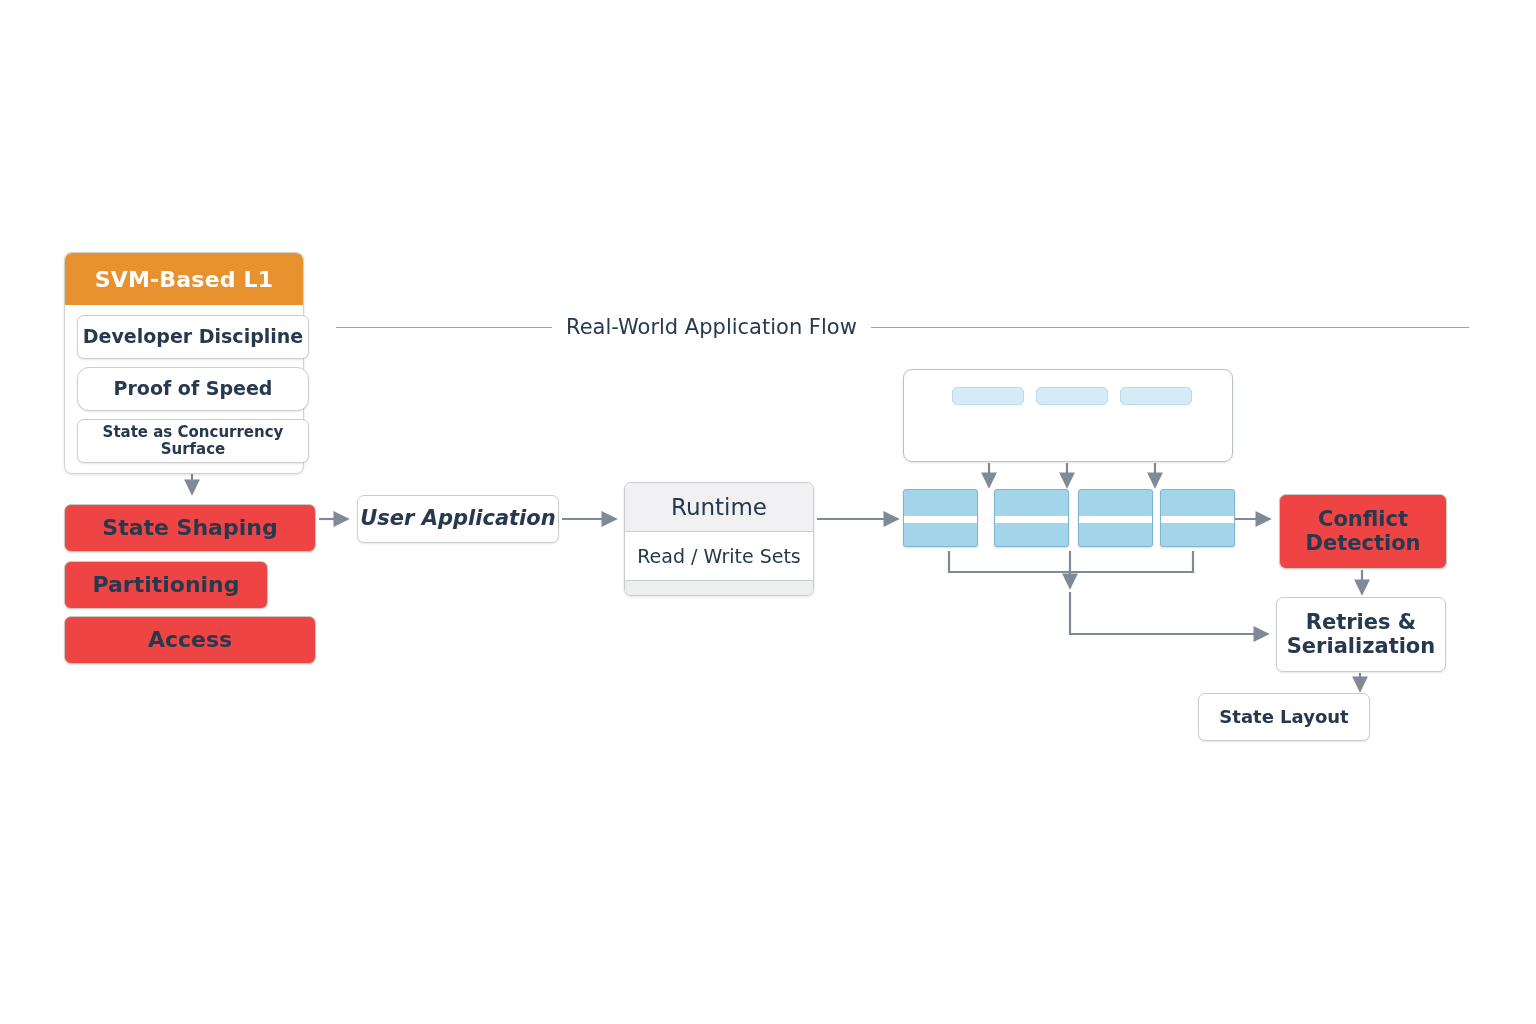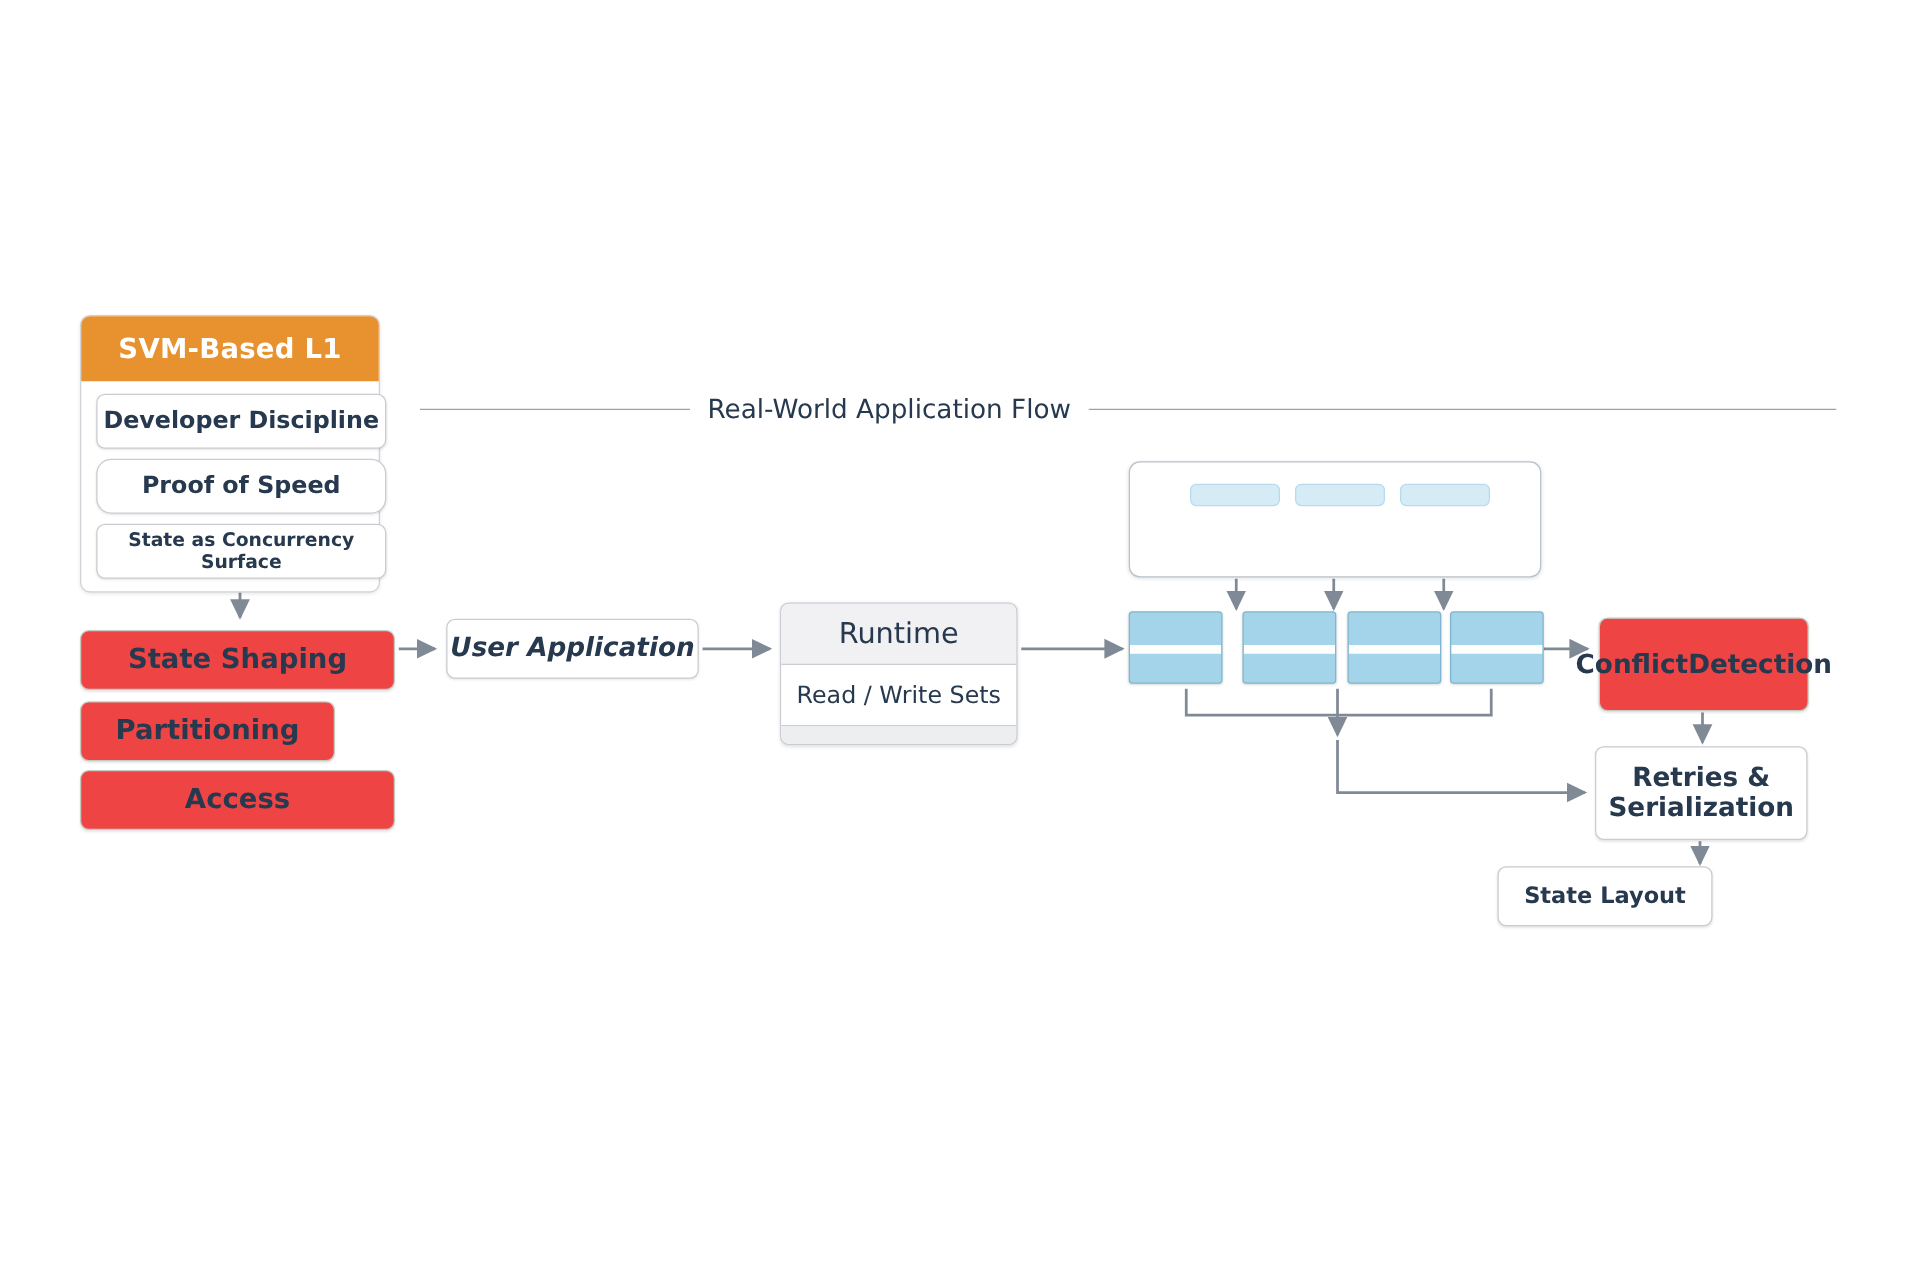--- a/index.html
+++ b/index.html
@@ -236,21 +236,21 @@
   <div class="abs lane-cell" style="left:994px;top:489px;width:75px;height:58px;">
     <div class="sep" style="top:26px;height:7px;"></div>
   </div>
   <div class="abs lane-cell" style="left:1078px;top:489px;width:75px;height:58px;">
     <div class="sep" style="top:26px;height:7px;"></div>
   </div>
   <div class="abs lane-cell" style="left:1160px;top:489px;width:75px;height:58px;">
     <div class="sep" style="top:26px;height:7px;"></div>
   </div>
 
-  <div class="box green abs" style="left:1279px;top:494px;width:168px;height:75px;font-size:21px;flex-direction:row;">
+  <div class="box green abs" style="left:1279px;top:494px;width:168px;height:75px;font-size:21px;flex-direction:column;">
     <span>Conflict</span>
     <span>Detection</span>
   </div>
 
   <div class="box plain abs" style="left:1276px;top:597px;width:170px;height:75px;font-size:21px;flex-direction:column;">
     <span>Retries &amp;</span>
     <span>Serialization</span>
   </div>
 
   <div class="box plain abs" style="left:1198px;top:693px;width:172px;height:48px;font-size:18px;">

